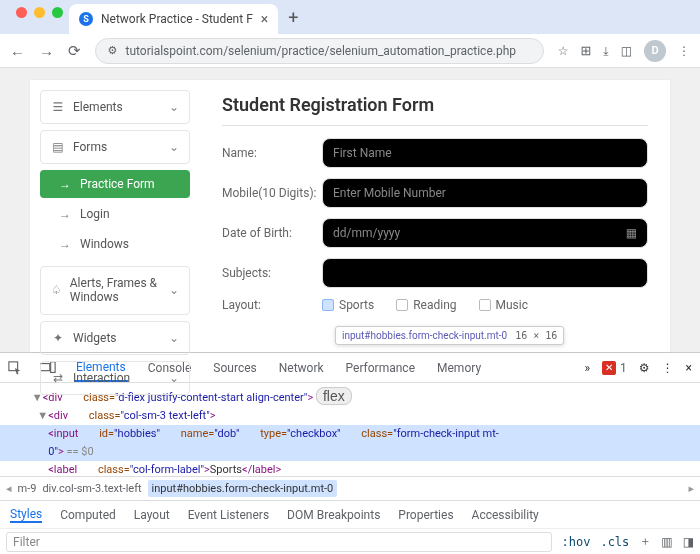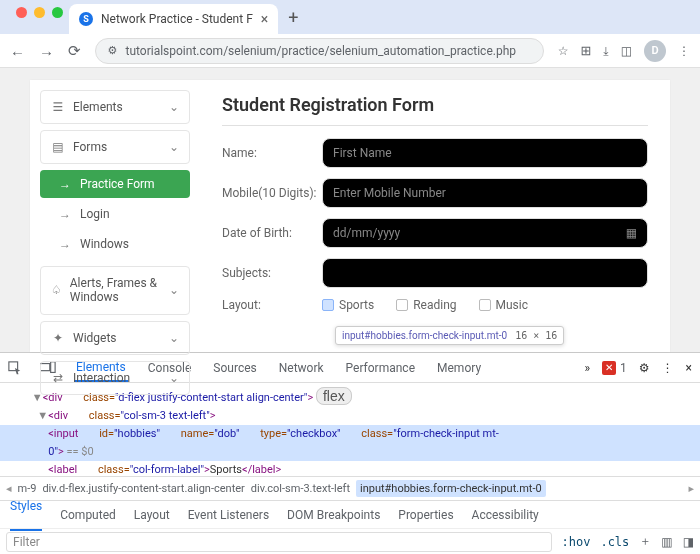--- a/index.html
+++ b/index.html
@@ -67,21 +67,21 @@
 .dom-line .op { color:#888; }
 .dom-line.sel { background:#cfe2ff; }
 .flex-badge { background:#eee; border:1px solid #ccc; border-radius:8px; padding:0 6px; font-size:14px; color:#555; font-family:sans-serif; }
 
 .breadcrumb { height:24px; border-top:1px solid #ddd; display:flex; align-items:center; padding:0 6px; gap:6px; font-size:11px; overflow:hidden; }
 .bc-chev { color:#999; }
 .bc-item { color:#5f6368; white-space:nowrap; }
 .bc-item.sel { background:#cfe2ff; padding:2px 4px; border-radius:2px; color:#333; }
 
 .styles-tabs { height:28px; border-top:1px solid #ddd; display:flex; align-items:center; gap:18px; padding:0 10px; font-size:12px; color:#5f6368; }
-.styles-tabs .st.active { color:#1a73e8; border-bottom:2px solid #1a73e8; padding-bottom:16px;text-align:center; }
+.styles-tabs .st.active { color:#1a73e8; border-bottom:2px solid #1a73e8; padding-bottom:0;text-align:center; }
 
 .filter-row { height:26px; border-top:1px solid #eee; display:flex; align-items:center; padding:0 6px; gap:10px; font-size:12px; }
 .filter-input { flex:1; border:1px solid #ddd; border-radius:3px; height:20px; padding:0 6px; color:#888; display:flex; align-items:center; }
 .fr-txt { color:#0c4a6e; font-family:monospace; }
 .fr-ico { color:#5f6368; }
 
 svg { display:block; }
 </style>
 </head>
 <body>
@@ -248,21 +248,20 @@
     <div class="dom-line"><span class="op">        ▼</span><span class="tag">&lt;div </span><span class="attr">class=</span><span class="val">"d-flex justify-content-start align-center"</span><span class="tag">&gt;</span> <span class="flex-badge">flex</span></div>
     <div class="dom-line"><span class="op">          ▼</span><span class="tag">&lt;div </span><span class="attr">class=</span><span class="val">"col-sm-3 text-left"</span><span class="tag">&gt;</span></div>
     <div class="dom-line sel"><span class="op">              </span><span class="tag">&lt;input </span><span class="attr">id=</span><span class="val">"hobbies"</span><span class="attr"> name=</span><span class="val">"dob"</span><span class="attr"> type=</span><span class="val">"checkbox"</span><span class="attr"> class=</span><span class="val">"form-check-input mt-</span></div>
     <div class="dom-line sel"><span class="op">              </span><span class="val">0"</span><span class="tag">&gt;</span><span class="op"> == $0</span></div>
     <div class="dom-line"><span class="op">              </span><span class="tag">&lt;label </span><span class="attr">class=</span><span class="val">"col-form-label"</span><span class="tag">&gt;</span><span class="txt">Sports</span><span class="tag">&lt;/label&gt;</span></div>
   </div>
 
   <div class="breadcrumb">
     <span class="bc-chev">◂</span>
     <span class="bc-item">m-9</span>
-    <span class="bc-item">div.d-flex.justify-content-start.align-center</span>
     <span class="bc-item">div.col-sm-3.text-left</span>
     <span class="bc-item sel">input#hobbies.form-check-input.mt-0</span>
     <span class="bc-chev" style="margin-left:auto;">▸</span>
   </div>
 
   <div class="styles-tabs">
     <span class="st active">Styles</span>
     <span class="st">Computed</span>
     <span class="st">Layout</span>
     <span class="st">Event Listeners</span>

